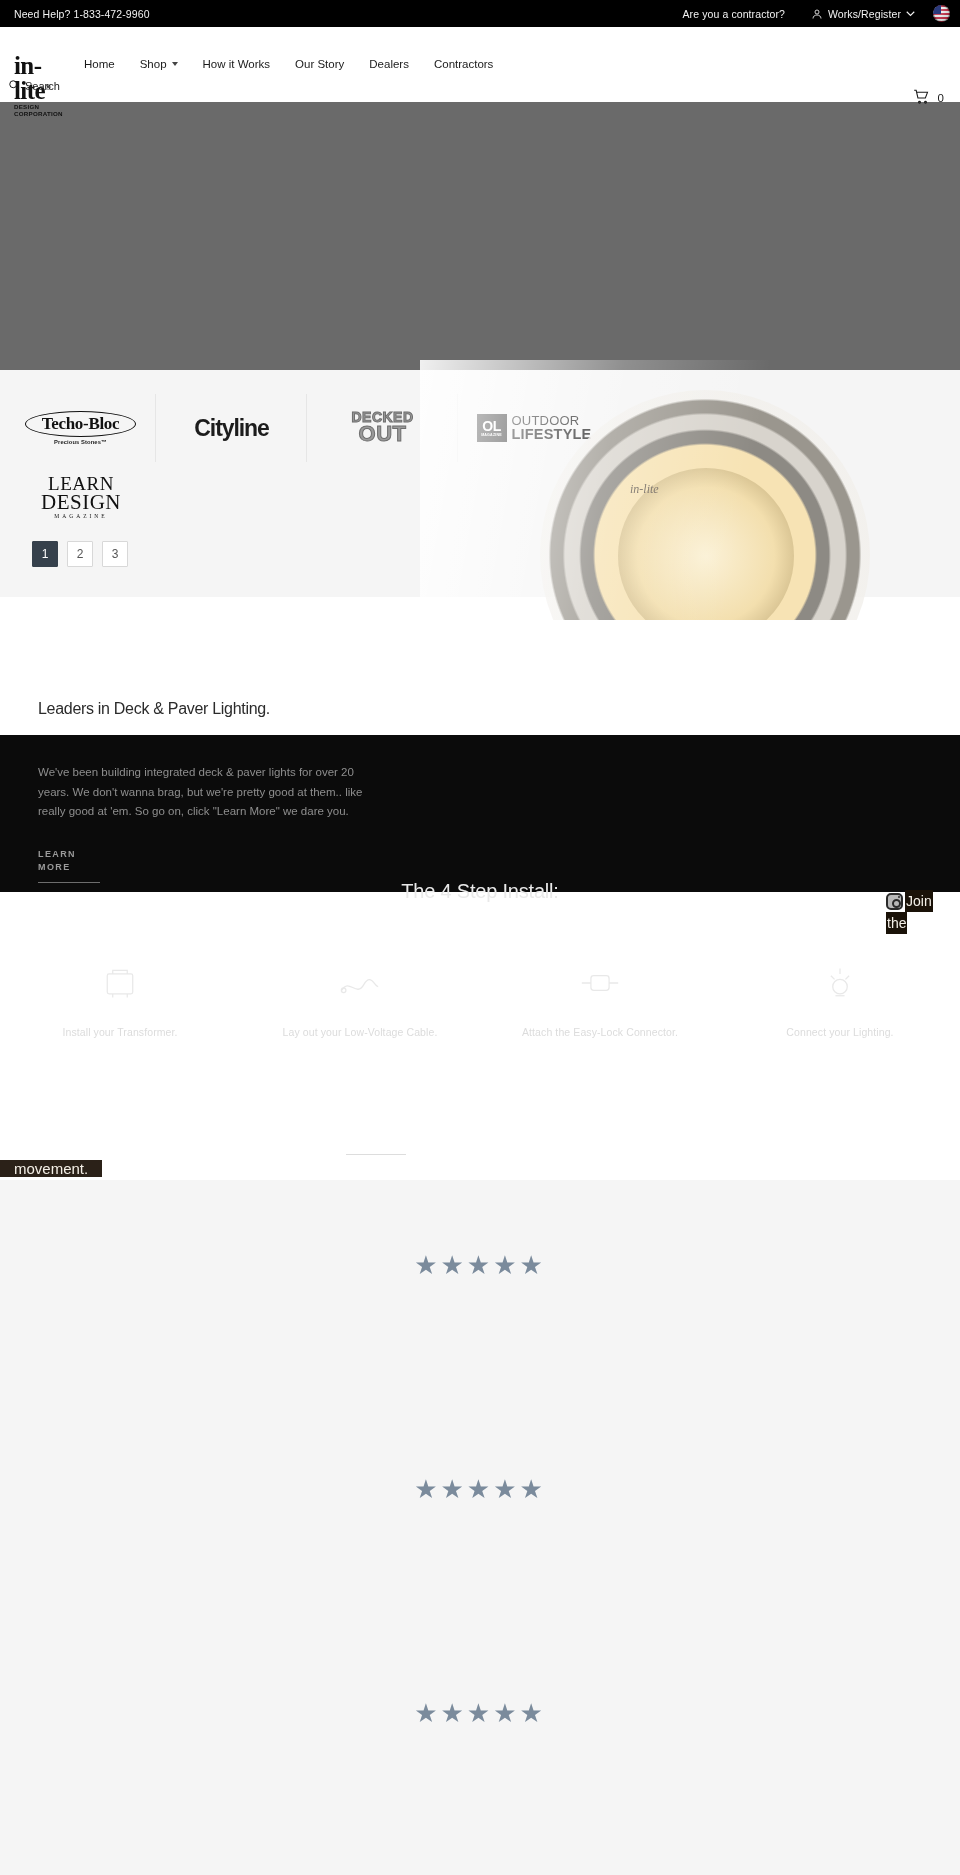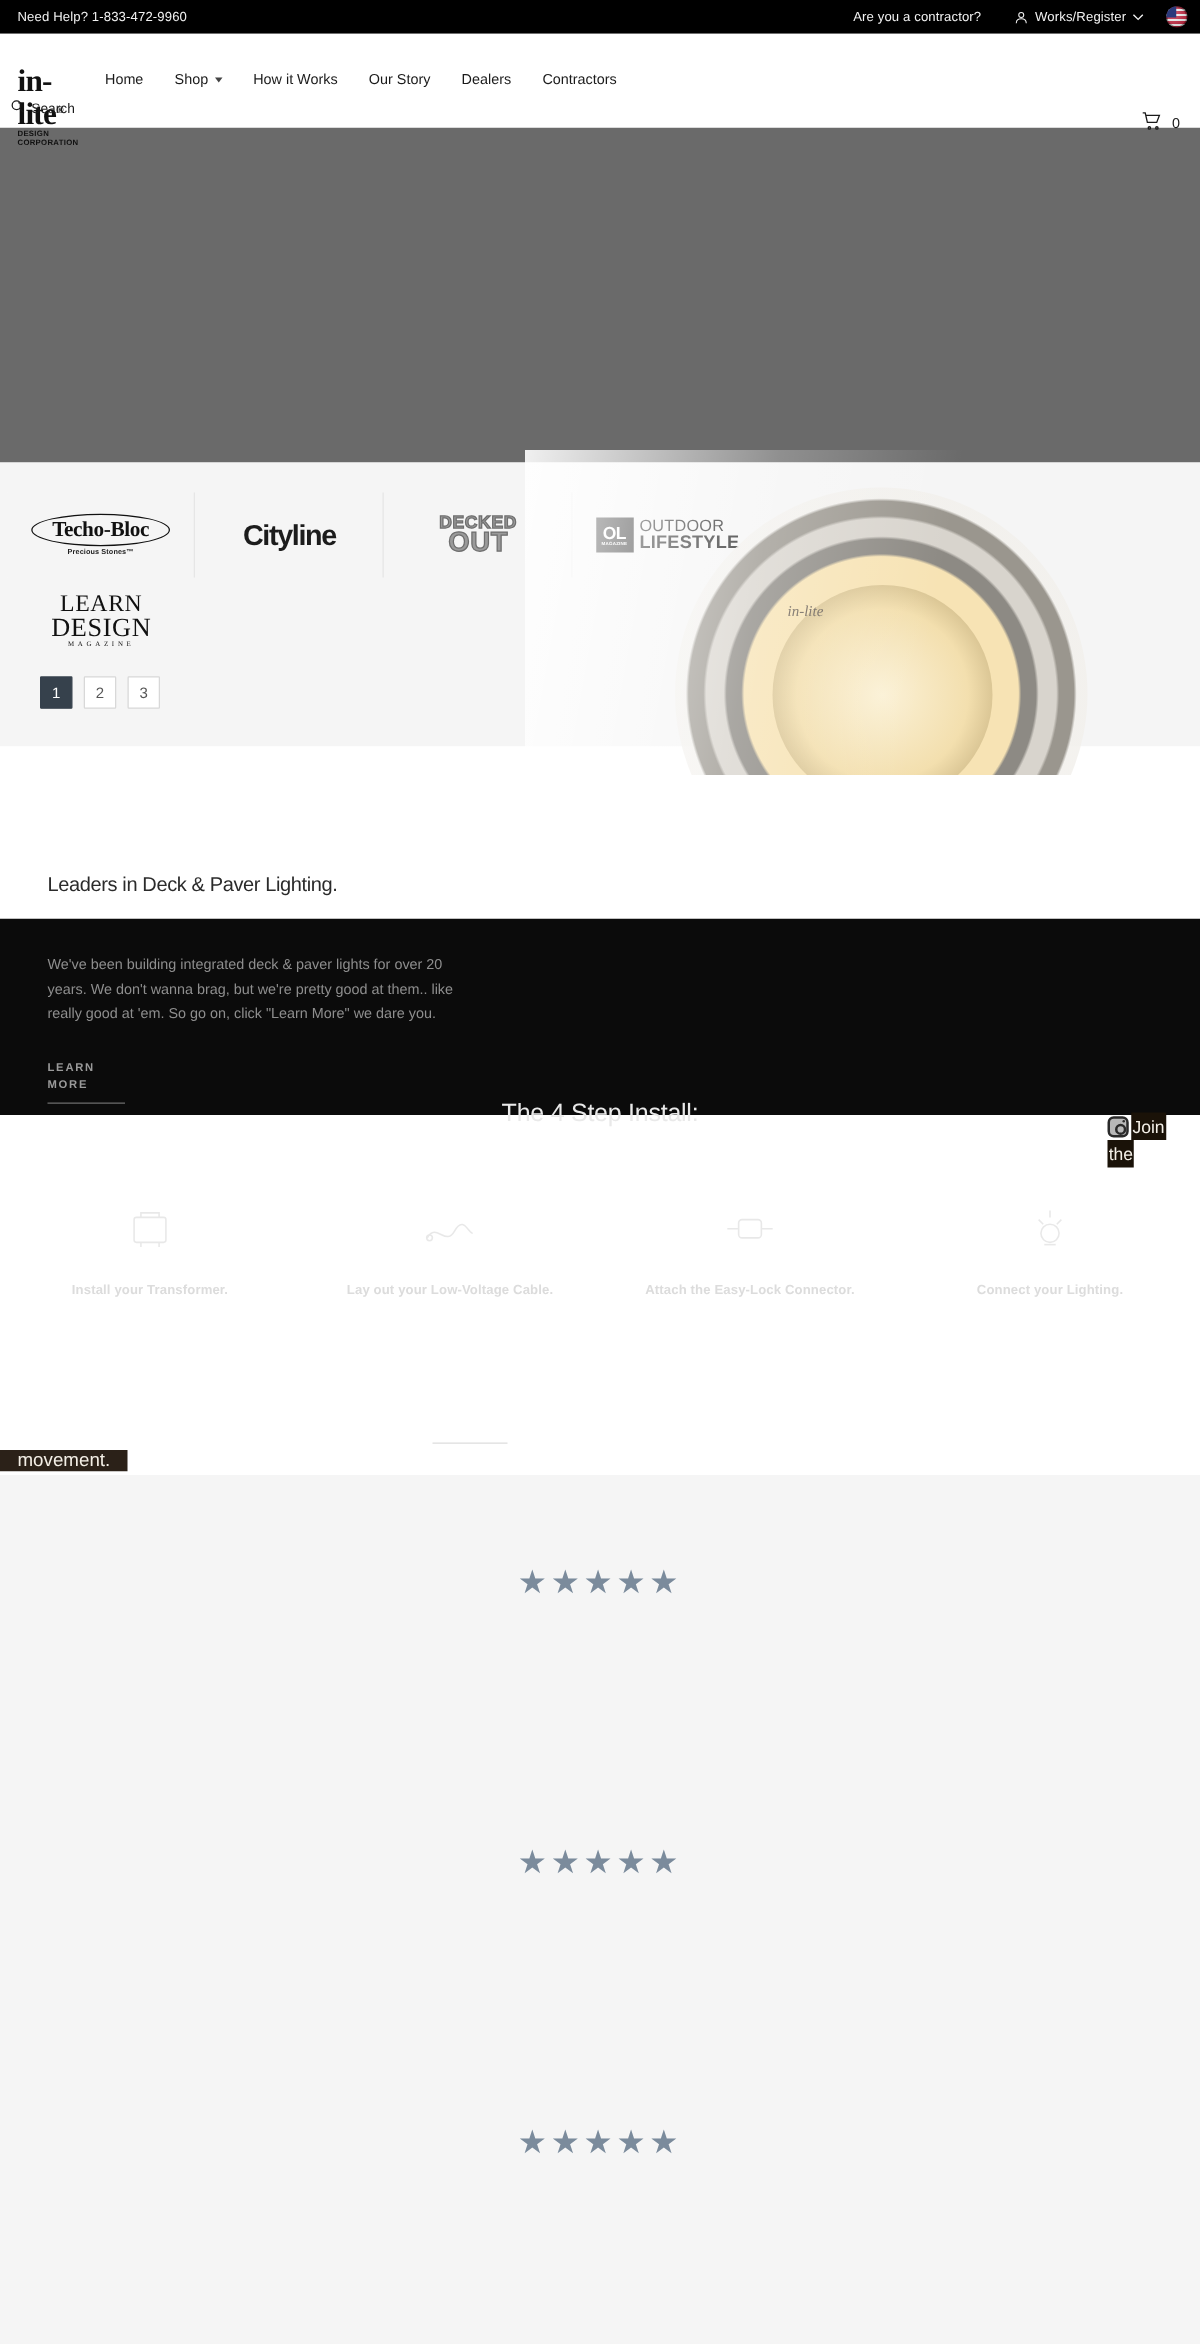--- a/index.html
+++ b/index.html
@@ -283,21 +283,21 @@
     position: absolute; left: 0; top: 880px;
     width: 960px; text-align: center;
     font-size: 20px; font-weight: 400; color: #e9e9e9;
     letter-spacing: -.2px;
   }
   .steps {
     position: absolute; left: 0; top: 940px;
     width: 960px;
     display: grid; grid-template-columns: repeat(4, 1fr);
   }
-  .step { text-align: center; font-weight: bold; }
+  .step { text-align: center; }
   .step .ico {
     height: 86px;
     display: flex; align-items: center; justify-content: center;
     opacity: .13;
   }
   .step .cap {
     font-size: 10.5px; color: #dcdcdc; letter-spacing: .1px;
   }
   .steps-rule {
     position: absolute; left: 346px; top: 1154px;

